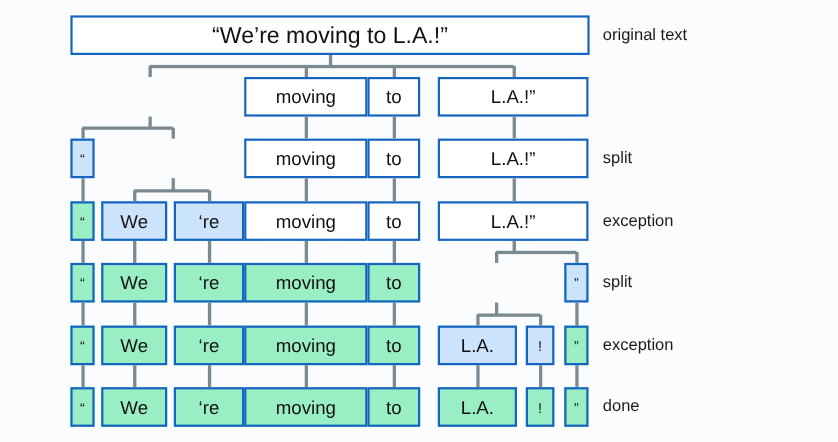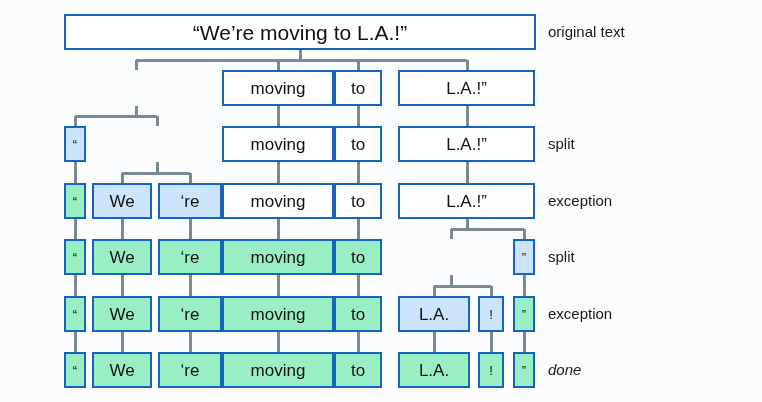--- a/index.html
+++ b/index.html
@@ -130,14 +130,14 @@
     <div class="lnk v" style="left: 277px; top: 332px; height: 20px;"></div>
     <div class="lnk v" style="left: 357px; top: 332px; height: 20px;"></div>
     <div class="lnk v" style="left: 433px; top: 332px; height: 20px;"></div>
     <div class="lnk v" style="left: 490px; top: 332px; height: 20px;"></div>
     <div class="lnk v" style="left: 523px; top: 332px; height: 20px;"></div>
     <div class="stage-label" style="top: 23px;">original text</div>
     <div class="stage-label" style="top: 135px;">split</div>
     <div class="stage-label" style="top: 192px;">exception</div>
     <div class="stage-label" style="top: 248px;">split</div>
     <div class="stage-label" style="top: 305px;">exception</div>
-    <div class="stage-label" style="top: 361px; font-style: italic;">done</div>
+    <div class="stage-label" style="top: 361px;">done</div>
   </div>
 
 </body></html>

